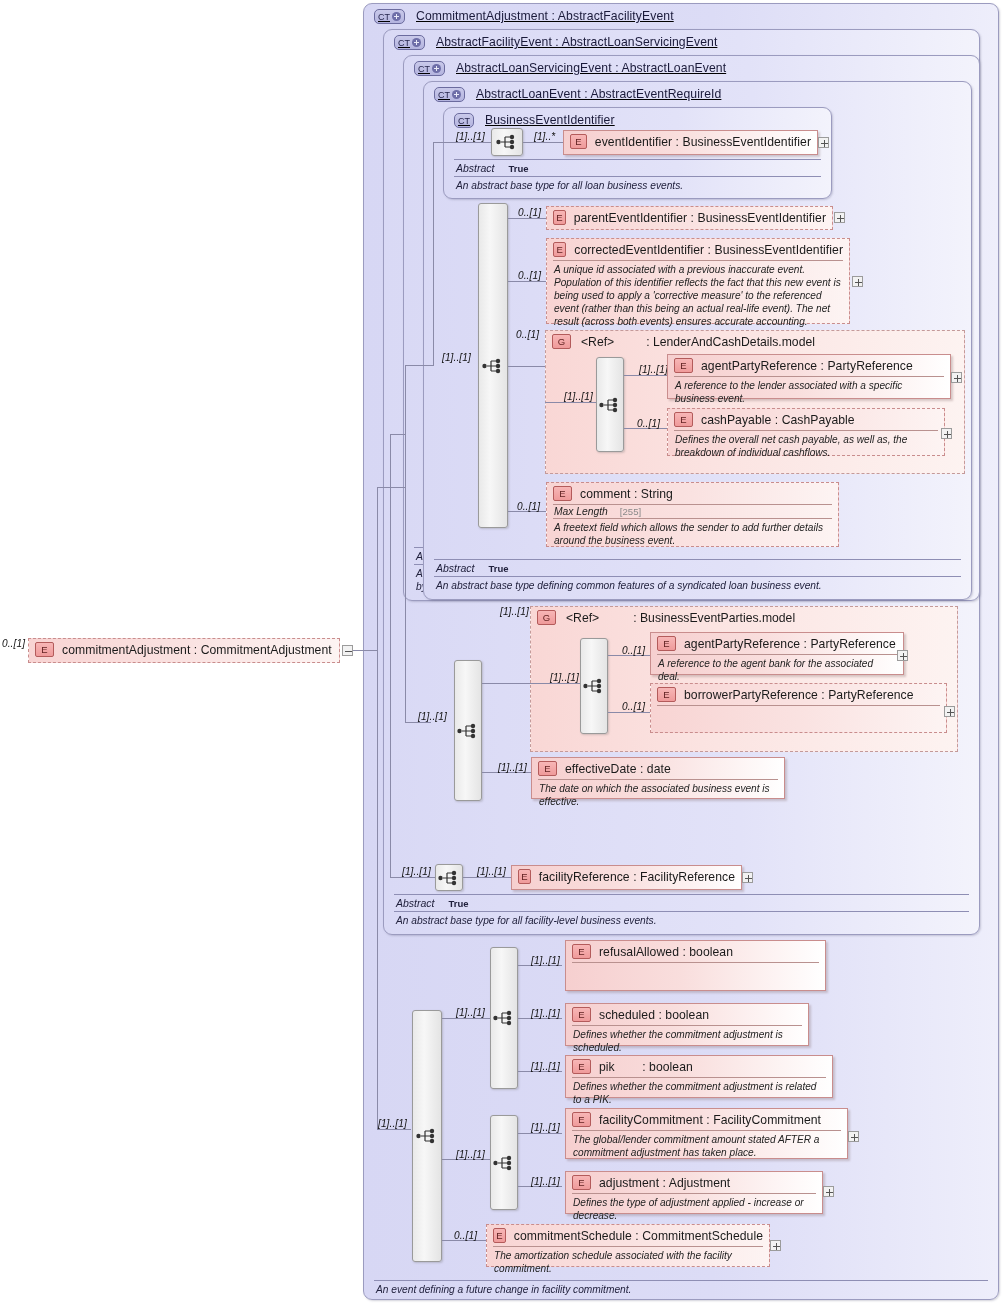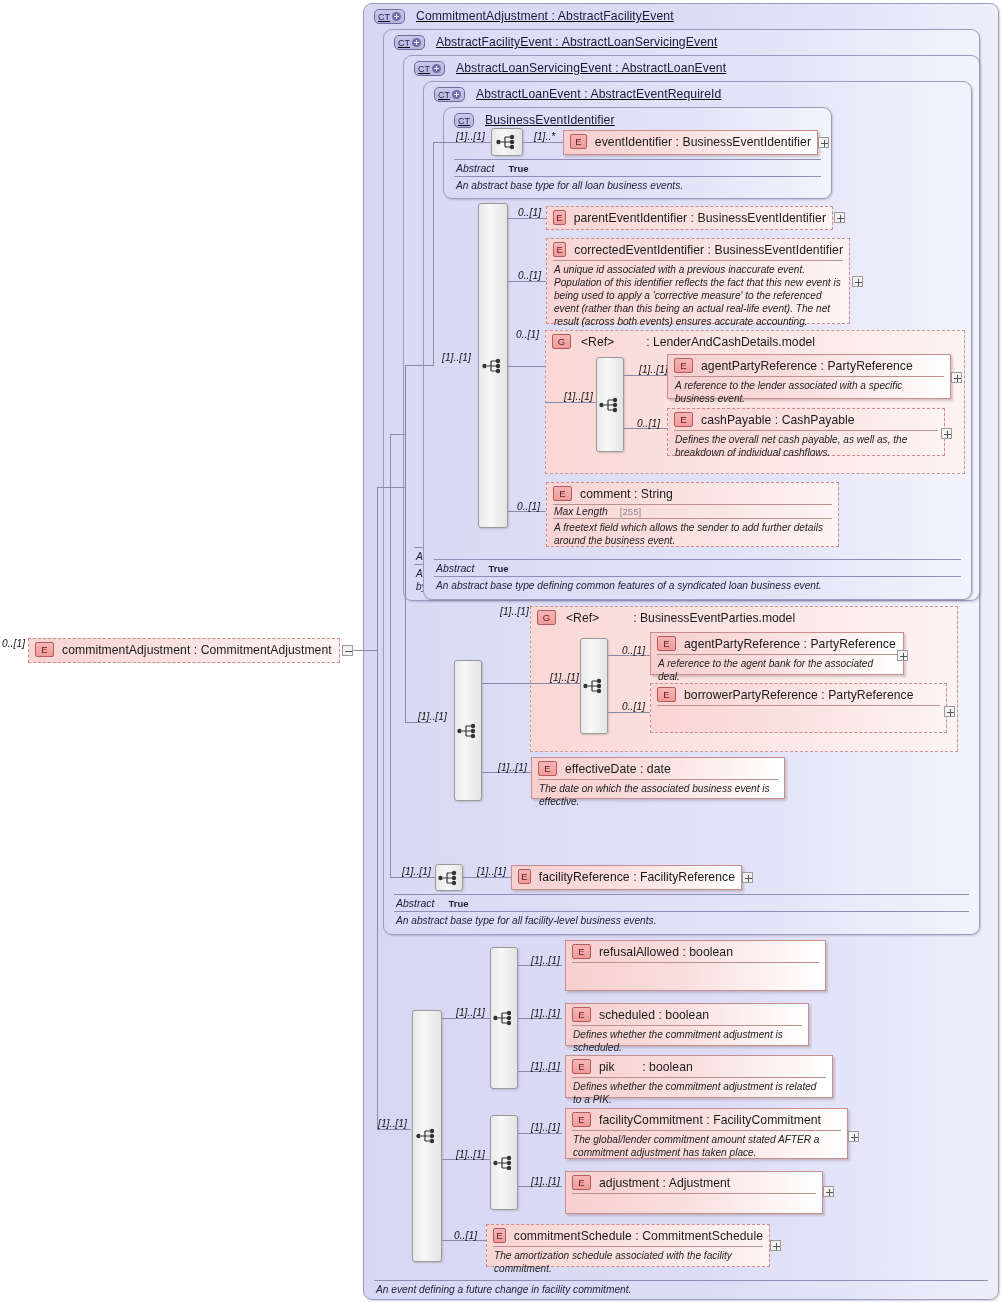--- a/index.html
+++ b/index.html
@@ -536,20 +536,21 @@
   <div class="exp plus" style="left:848px; top:1131px;"></div>
 
   <div class="ln lnh" style="left:518px; top:1186px; width:44px;"></div>
   <div class="card" style="left:531px; top:1176px;">[1]..[1]</div>
   <div class="el" style="left:565px; top:1171px; width:258px; height:43px;">
     <div class="el-head">
       <span class="icon-e">E</span>
       <span class="el-name">adjustment : Adjustment</span>
     </div>
     <div class="el-sep"></div>
+    <div class="el-doc">Defines the type of adjustment applied - increase or decrease.</div>
   </div>
   <div class="exp plus" style="left:823px; top:1186px;"></div>
 
   <div class="ln lnh" style="left:442px; top:1240px; width:44px;"></div>
   <div class="card" style="left:454px; top:1230px;">0..[1]</div>
   <div class="el optional" style="left:486px; top:1224px; width:284px; height:43px;">
     <div class="el-head">
       <span class="icon-e">E</span>
       <span class="el-name">commitmentSchedule : CommitmentSchedule</span>
     </div>

